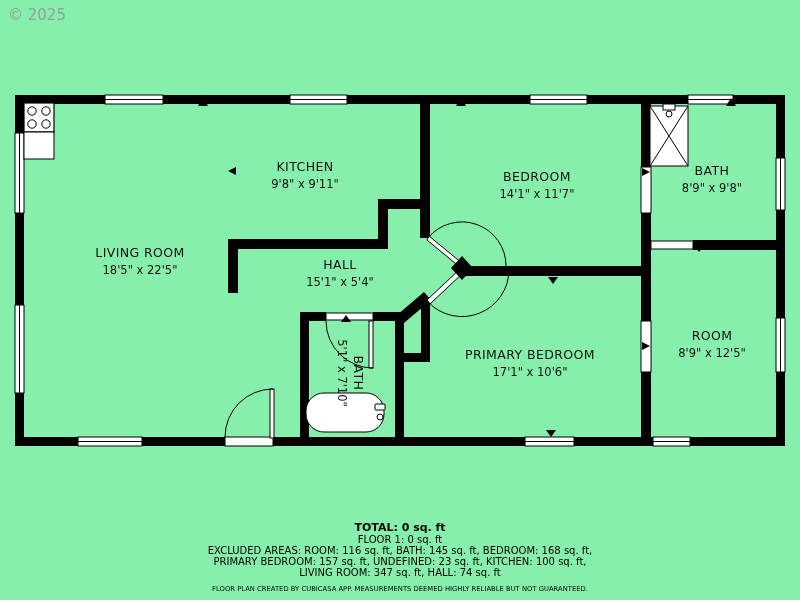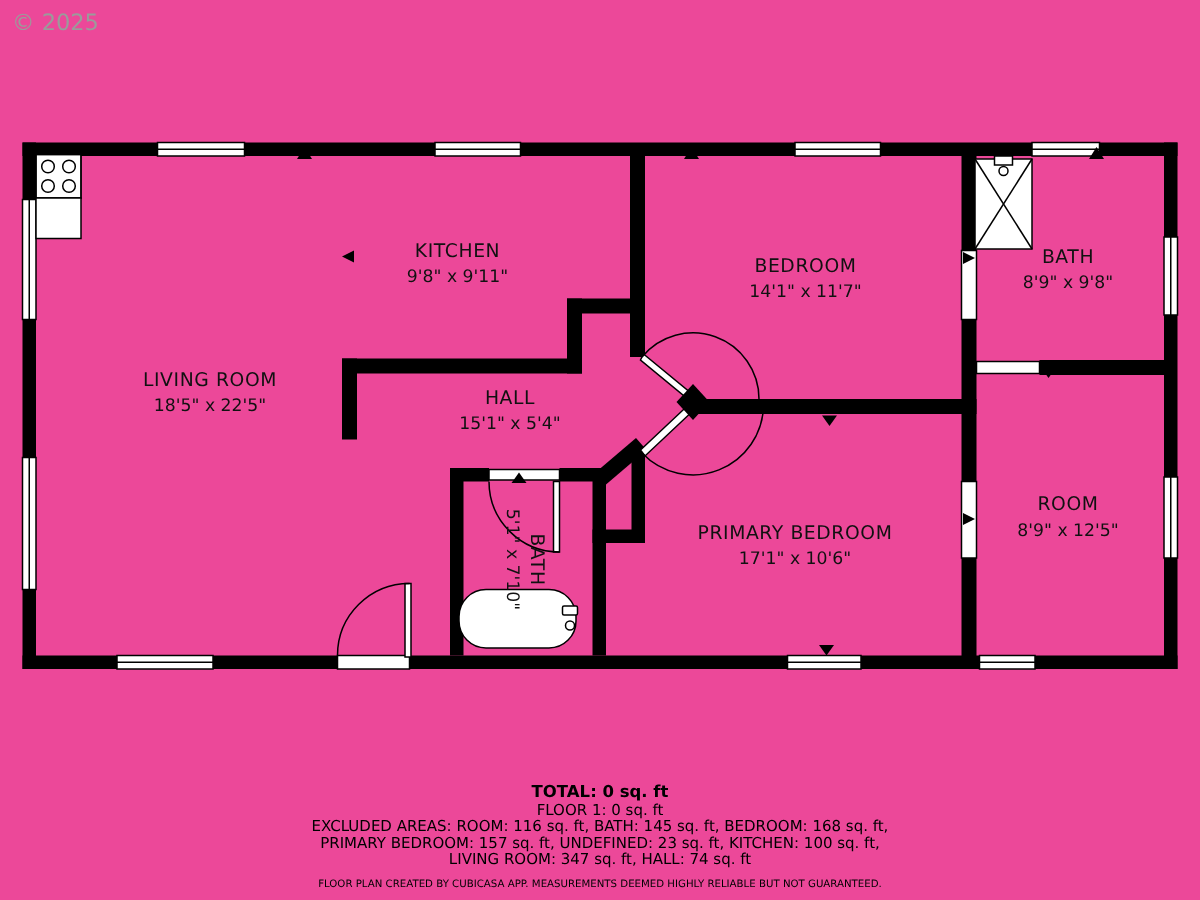--- a/index.html
+++ b/index.html
@@ -1,16 +1,16 @@
 <!DOCTYPE html>
 <html><head>
 <meta charset="utf-8">
 <style>
   html,body{margin:0;padding:0;background:#ffffff;}
-  .stage{position:relative;width:800px;height:600px;background:#ec4899;overflow:hidden;
+  .stage{position:relative;width:800px;height:600px;background:#86efac;overflow:hidden;
          font-family:"DejaVu Sans",sans-serif;}
   svg{display:block;}
   .wall{fill:#000000;}
   .win{fill:#ffffff;stroke:#000000;stroke-width:1;}
   .winline{stroke:#000000;stroke-width:1;fill:none;}
   .open{fill:#ffffff;stroke:#000000;stroke-width:1;}
   .fix{fill:#ffffff;stroke:#000000;stroke-width:1.2;}
   .fixthin{fill:#ffffff;stroke:#000000;stroke-width:1;}
   .xline{stroke:#000000;stroke-width:1;fill:none;}
   .arc{fill:none;stroke:#000000;stroke-width:1;}

